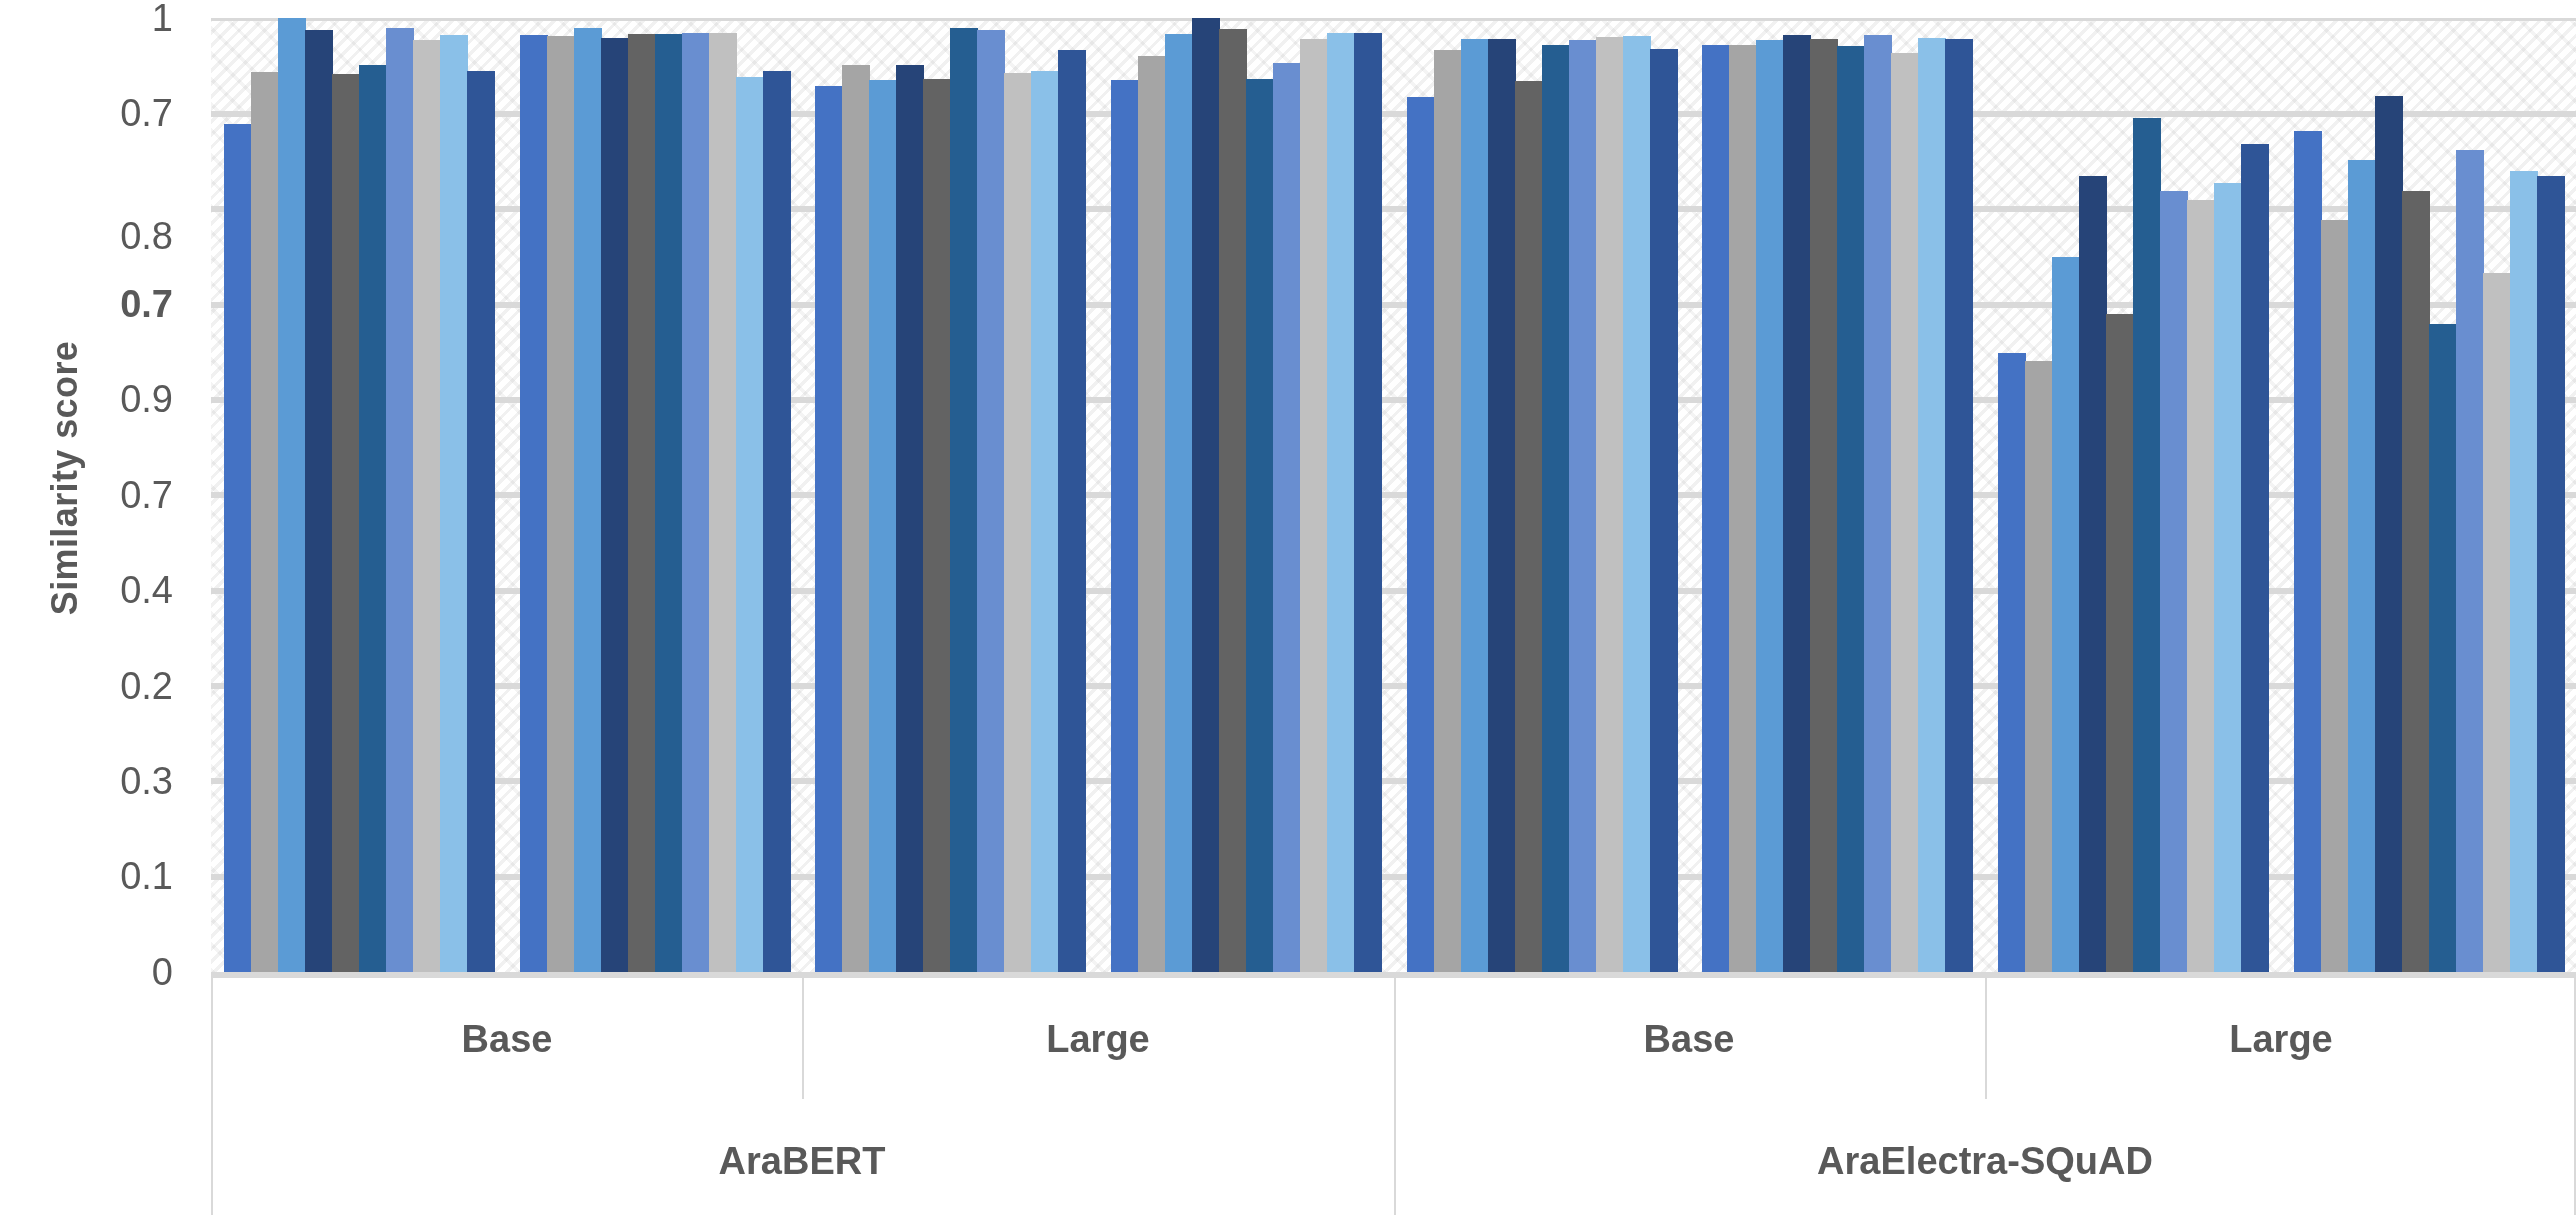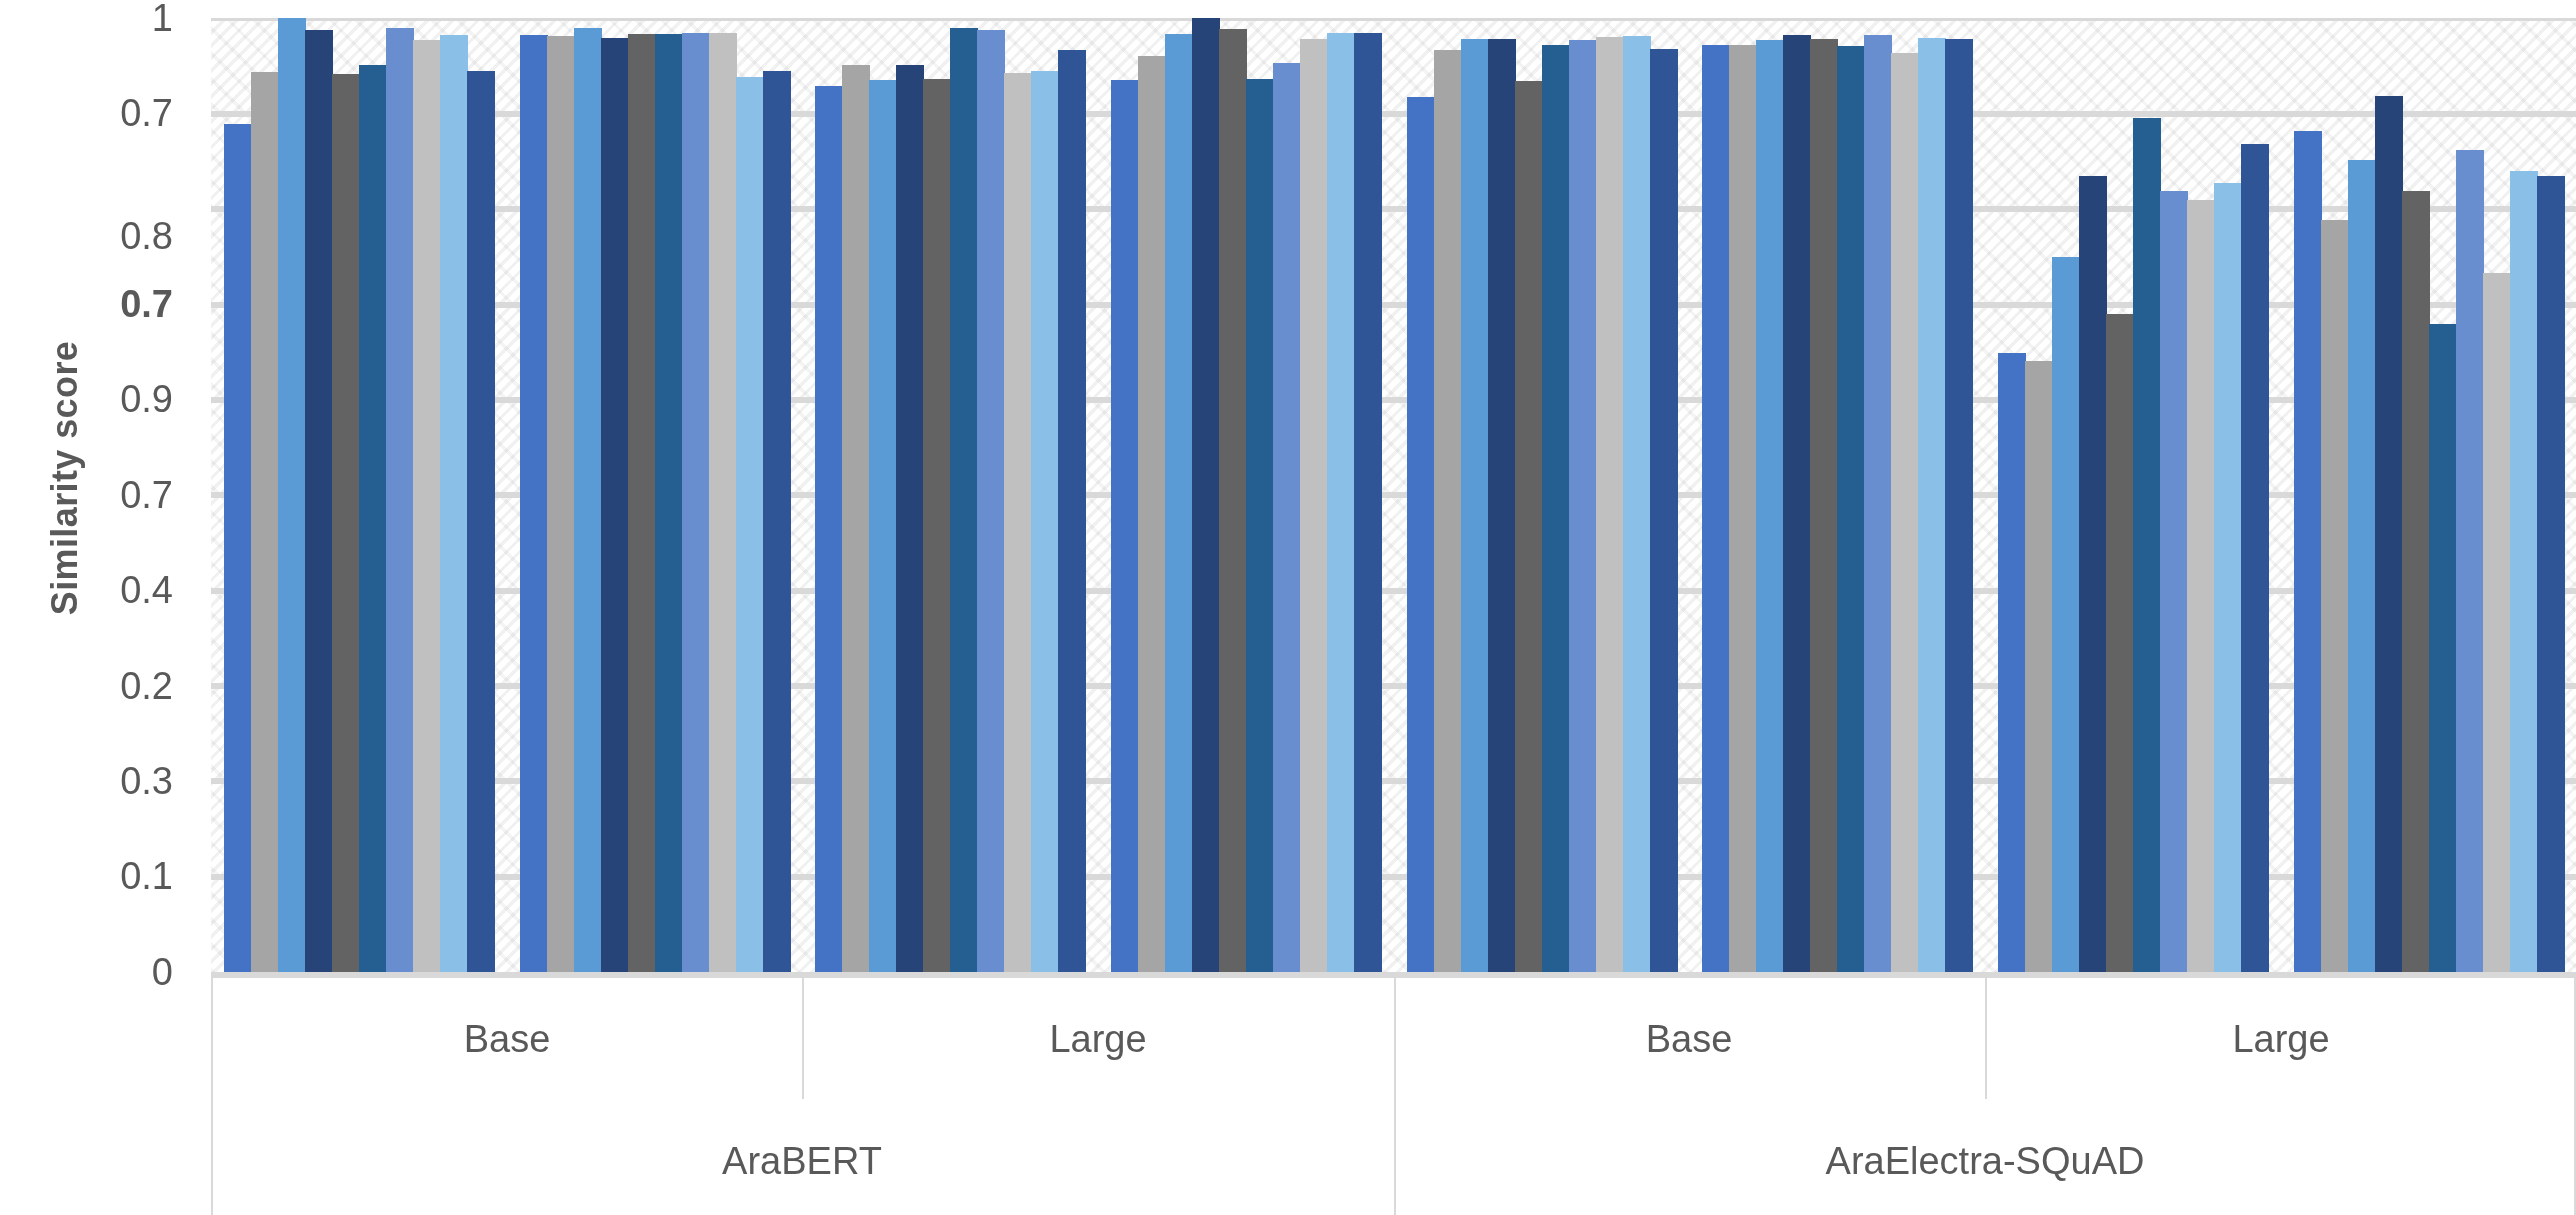--- a/index.html
+++ b/index.html
@@ -64,21 +64,21 @@
   }
   #cat-band{
     position:absolute;left:211px;top:977px;width:2365px;height:238px;
   }
   .cat-tick{
     position:absolute;top:0;width:2.4px;height:122px;background:#d9d9d9;
   }
   .cat-tick.lvl2{height:238px;}
   .cat-label{
     position:absolute;top:41px;
-    font-size:38px;font-weight:normal;color:#595959;
+    font-size:38px;font-weight:bold;color:#595959;
     text-align:center;white-space:nowrap;
     transform:translateX(-50%);
   }
   .cat-label.lvl2{top:163px;}
 </style>
 </head>
 <body>
 
 <div id="chart-root">
 

